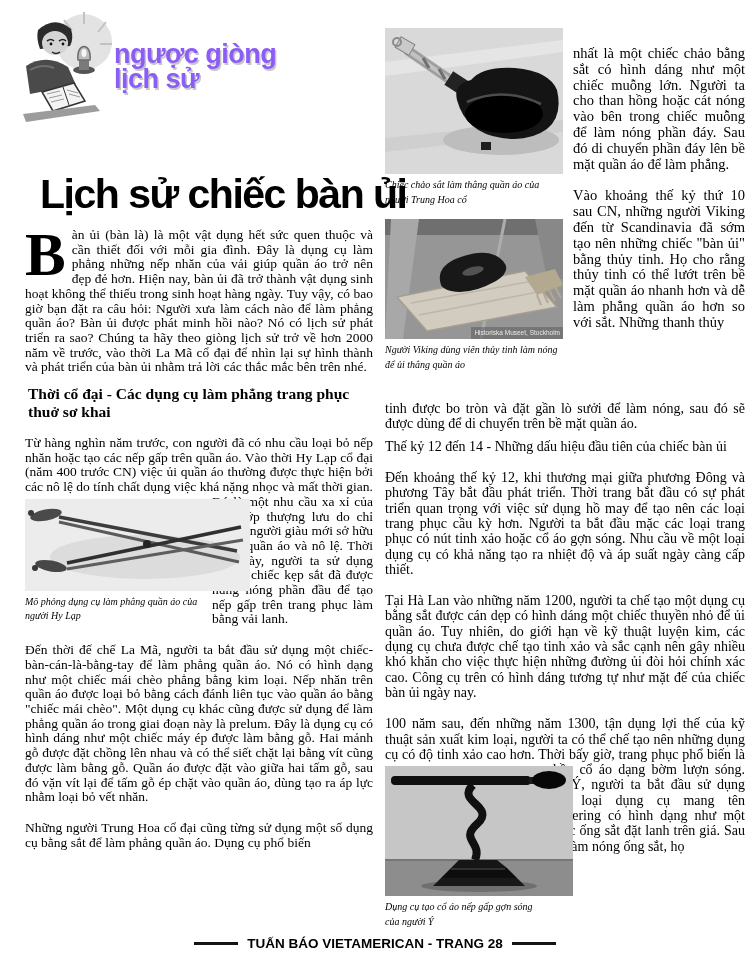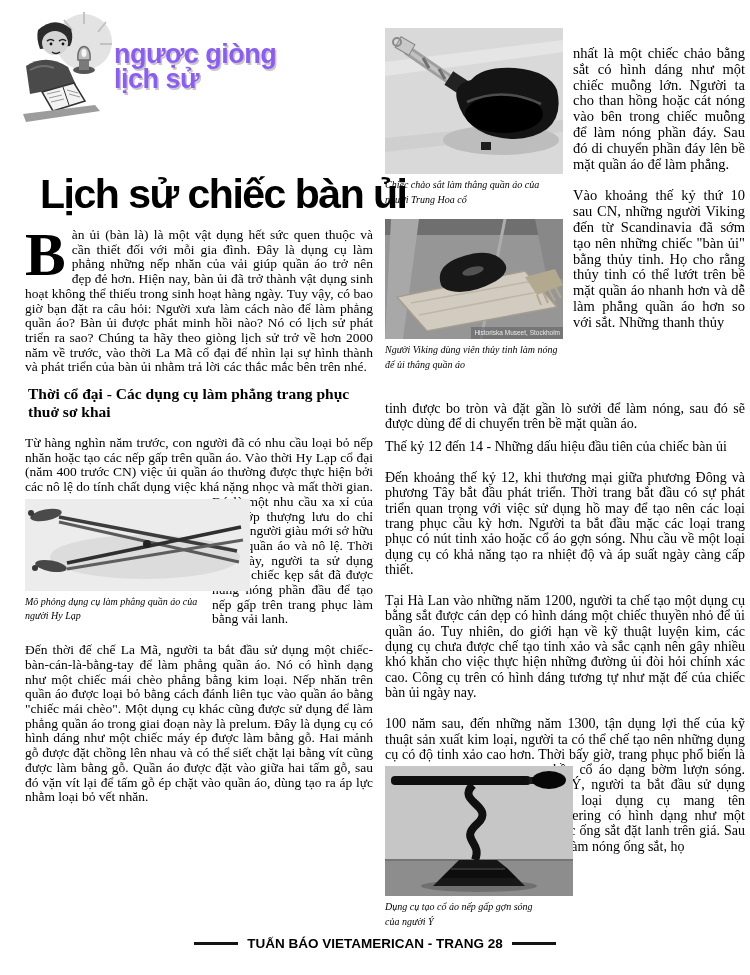--- a/index.html
+++ b/index.html
@@ -140,20 +140,21 @@
             <circle cx="10" cy="69" r="3" fill="#383838"></circle>
             <circle cx="122" cy="45" r="4" fill="#222"></circle>
           </svg>
         </span>
         <span class="caption">Mô phỏng dụng cụ làm phẳng quần áo của người Hy Lạp</span>
       </span>
       <span>tầng lớp thượng lưu do chỉ những người giàu mới sở hữu nhiều quần áo và nô lệ. Thời gian này, người ta sử dụng những chiếc kẹp sắt đã được nung nóng phần đầu để tạo nếp gấp trên trang phục làm bằng vải lanh.</span>
     </p>
 
     <p>Đến thời đế chế La Mã, người ta bắt đầu sử dụng một chiếc-bàn-cán-là-bằng-tay để làm phẳng quần áo. Nó có hình dạng như một chiếc mái chèo phẳng bằng kim loại. Nếp nhăn trên quần áo được loại bỏ bằng cách đánh liên tục vào quần áo bằng "chiếc mái chèo". Một dụng cụ khác cũng được sử dụng để làm phẳng quần áo trong giai đoạn này là prelum. Đây là dụng cụ có hình dáng như một chiếc máy ép được làm bằng gỗ. Hai mảnh gỗ được đặt chồng lên nhau và có thể siết chặt lại bằng vít cũng được làm bằng gỗ. Quần áo được đặt vào giữa hai tấm gỗ, sau đó vặn vít lại để tấm gỗ ép chặt vào quần áo, dùng tạo ra áp lực nhằm loại bỏ vết nhăn.</p>
+    <p>Những người Trung Hoa cổ đại cũng từng sử dụng một số dụng cụ bằng sắt để làm phẳng quần áo. Dụng cụ phổ biến</p>
   </div>
 
   <div class="mid-photos">
     <div class="figure">
       <span class="photo-wrap">
         <svg width="178" height="146" viewBox="0 0 178 146">
           <rect width="178" height="146" fill="#d9d9d9"></rect>
           <path d="M0 34 L178 12 L178 24 L0 48 Z" fill="#e5e5e5"></path>
           <path d="M0 110 L178 92 L178 104 L0 124 Z" fill="#cfcfcf"></path>
           <ellipse cx="116" cy="112" rx="58" ry="15" fill="#bdbdbd"></ellipse>

